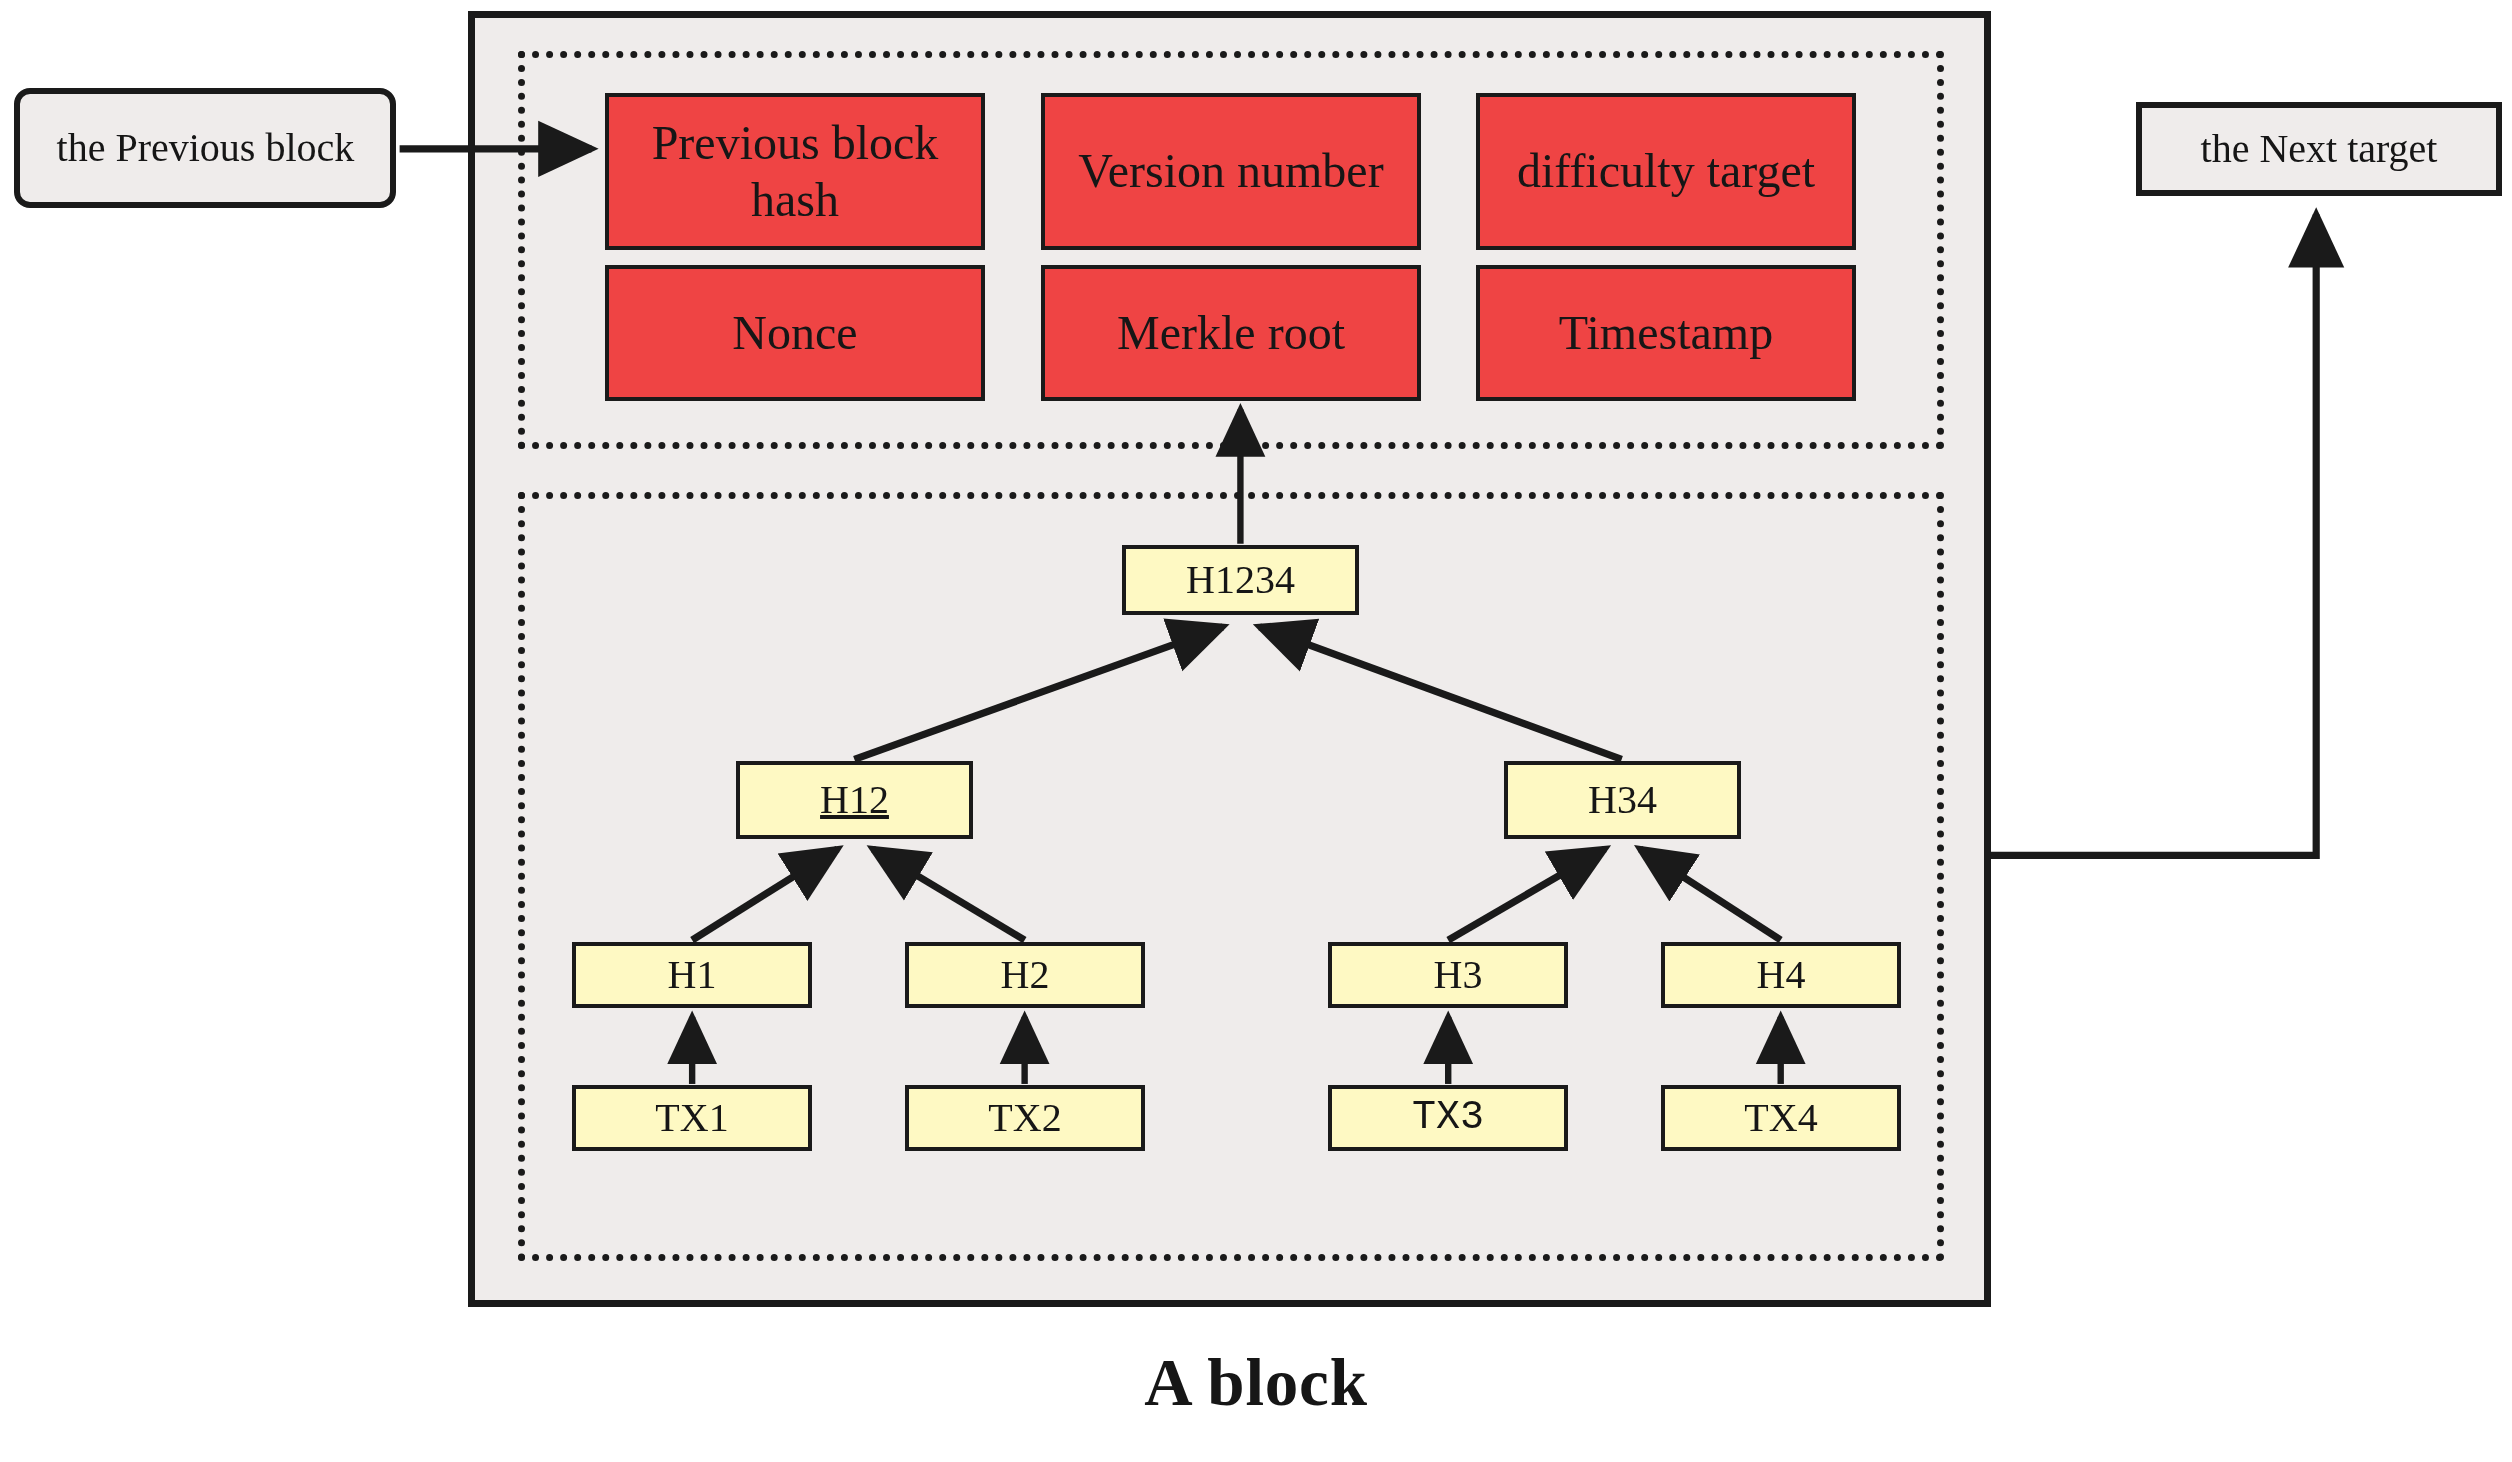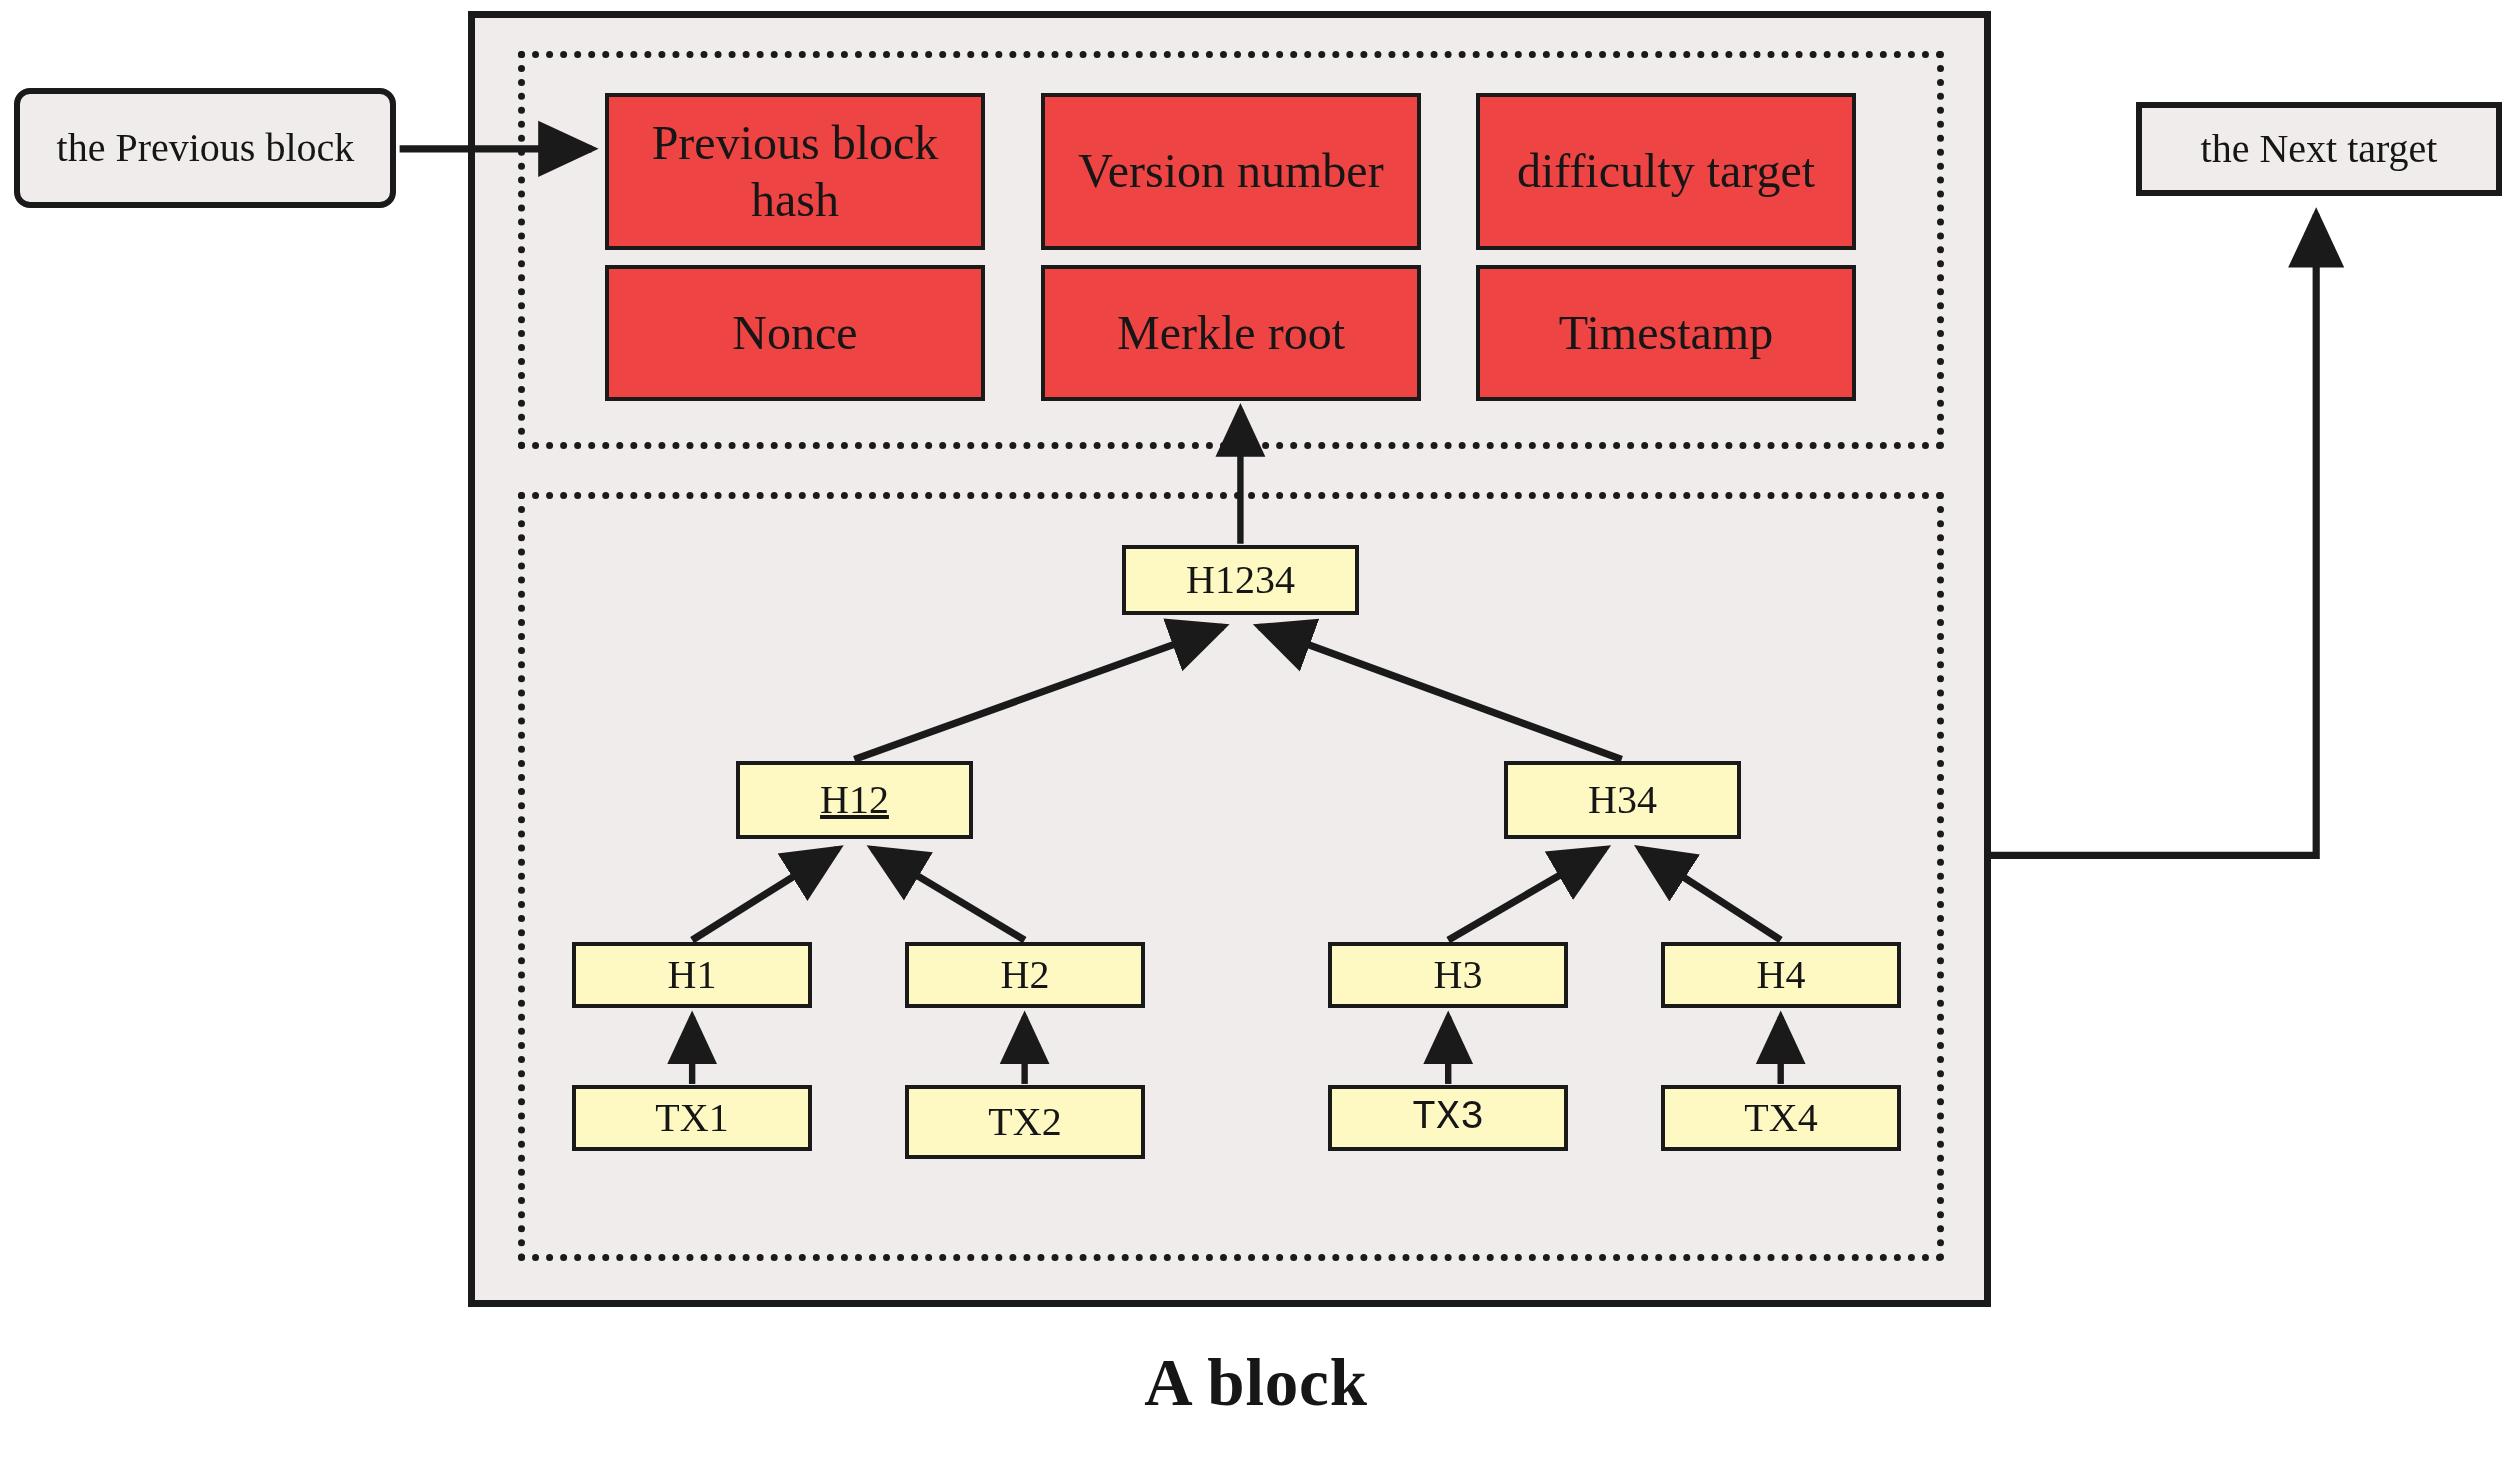--- a/index.html
+++ b/index.html
@@ -78,21 +78,21 @@
     font-size: 40px;
   }
   #node-h1234 { left: 1122px; top: 545px;  width: 237px; height: 70px; }
   #node-h12   { left: 736px;  top: 761px;  width: 237px; height: 78px; text-decoration: underline; }
   #node-h34   { left: 1504px; top: 761px;  width: 237px; height: 78px; }
   #node-h1    { left: 572px;  top: 942px; width: 240px; height: 66px; }
   #node-h2    { left: 905px; top: 942px; width: 240px; height: 66px; }
   #node-h3    { left: 1328px; top: 942px; width: 240px; height: 66px; padding-left: 20px; }
   #node-h4    { left: 1661px; top: 942px; width: 240px; height: 66px; }
   #node-tx1   { left: 572px;  top: 1085px; width: 240px; height: 66px; }
-  #node-tx2   { left: 905px; top: 1085px; width: 240px; height: 74px; }
+  #node-tx2   { left: 905px; top: 1085px; width: 240px; height: 66px; }
   #node-tx3   { left: 1328px; top: 1085px; width: 240px; height: 66px; font-family: Liberation Mono, monospace; }
   #node-tx4   { left: 1661px; top: 1085px; width: 240px; height: 66px; }
 
   
   .neighbour-box {
     position: absolute;
     box-sizing: border-box;
     border: 6.4px solid #1a1a1a;
     background: #efeceb;
     display: flex;

